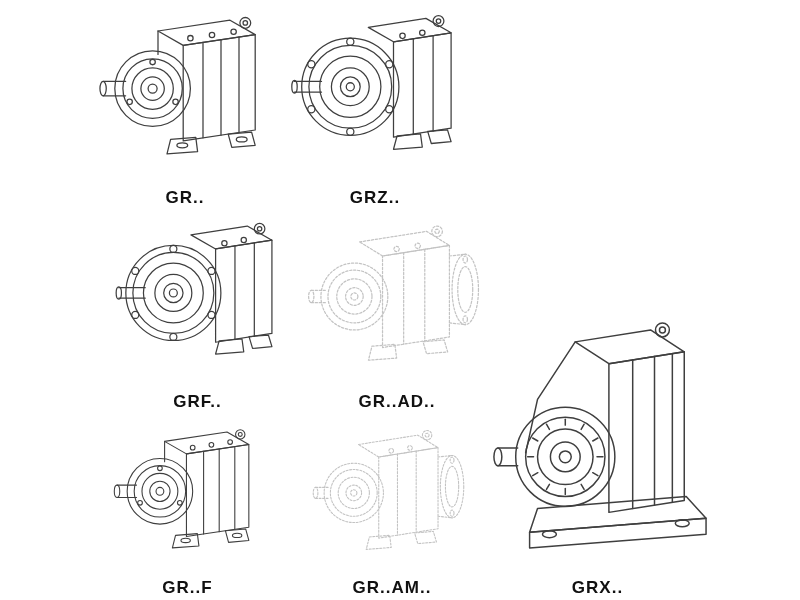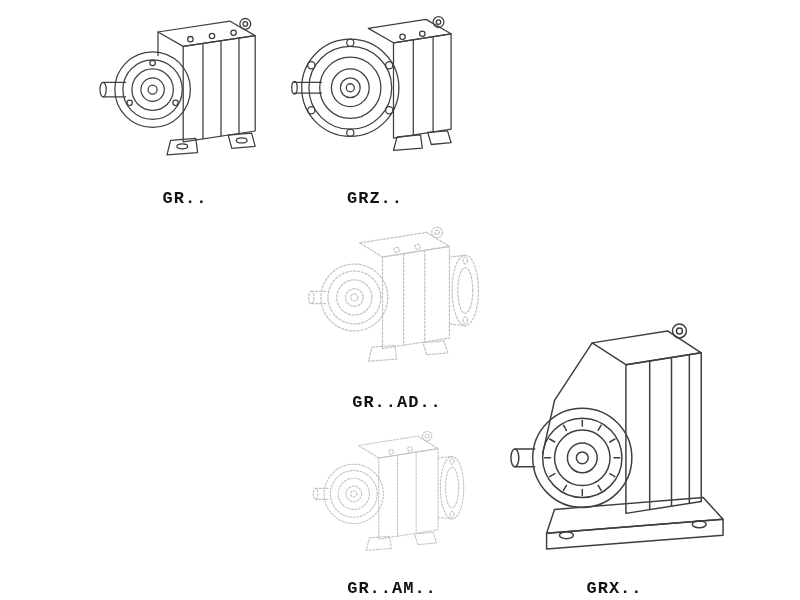--- a/index.html
+++ b/index.html
@@ -2,21 +2,21 @@
 <html style="--background: #ffffff; --line-dark: #3f3f3f; --line-light: #c3c3c3; --label: #111111;"><head>
 <meta charset="utf-8">
 <style>
   html, body { margin: 0; padding: 0; background: #ffffff; }
   #canvas {
     position: relative;
     width: 800px;
     height: 600px;
     background: var(--background, #ffffff);
     overflow: hidden;
-    font-family: Liberation Mono, monospace;
+    font-family: Liberation Sans, sans-serif;
   }
   .cell {
     position: absolute;
     display: flex;
     flex-direction: column;
     align-items: center;
     justify-content: flex-end;
     margin: 0;
   }
   .cell svg.drawing { display: block; flex: 0 0 auto; }
@@ -32,21 +32,21 @@
   svg.dark  { color: var(--line-dark, #3f3f3f); }
   svg.light { color: var(--line-light, #c3c3c3); stroke-dasharray: 2.5 2; }
 
   #cell-gr   { left: 85px;  top: 2px;   width: 200px; height: 206px; }
   #cell-grz  { left: 280px; top: 2px;   width: 190px; height: 206px; }
   #cell-grxf { left: 497px; top: 2px;   width: 215px; height: 296px; }
   #cell-grf  { left: 90px;  top: 210px; width: 215px; height: 202px; }
   #cell-grad { left: 292px; top: 210px; width: 210px; height: 202px; align-items: center; }
   #cell-grff { left: 85px;  top: 414px; width: 205px; height: 184px; }
   #cell-gram { left: 292px; top: 414px; width: 200px; height: 184px; }
-  #cell-grx  { left: 497px; top: 300px; width: 235px; height: 298px; }
+  #cell-grx  { left: 480px; top: 300px; width: 235px; height: 298px; }
   #defs-svg { position: absolute; width: 0; height: 0; overflow: hidden; }
 </style>
 </head>
 <body>
 
 <svg id="defs-svg" aria-hidden="true">
   <defs>
     <symbol id="sym-side" viewBox="0 0 200 200">
       <g fill="none" stroke="currentColor" stroke-width="1.4" stroke-linejoin="round" stroke-linecap="round">
         <polygon points="70,30 150,18 178,34 98,46"></polygon>
@@ -219,28 +219,40 @@
   </figure>
 
   <figure class="cell" id="cell-grz">
     <svg class="drawing dark" width="185" height="180" viewBox="0 0 200 200">
         <use href="#sym-flange"></use>
       </svg>
     <figcaption class="label">GRZ..</figcaption>
   </figure>
 
 
+  <figure class="cell" id="cell-grf">
+    <svg class="drawing dark" width="200" height="176" viewBox="0 0 200 200">
+        <use href="#sym-flange"></use>
+      </svg>
+    <figcaption class="label">GRF..</figcaption>
+  </figure>
 
   <figure class="cell" id="cell-grad">
     <svg class="drawing light" width="205" height="176" viewBox="0 0 210 200">
         <use href="#sym-adapter"></use>
       </svg>
     <figcaption class="label">GR..AD..</figcaption>
   </figure>
 
+  <figure class="cell" id="cell-grff">
+    <svg class="drawing dark" width="192" height="156" viewBox="0 0 200 200">
+        <use href="#sym-side"></use>
+      </svg>
+    <figcaption class="label">GR..F</figcaption>
+  </figure>
 
   <figure class="cell" id="cell-gram">
     <svg class="drawing light" width="200" height="156" viewBox="0 0 210 200">
         <use href="#sym-adapter"></use>
       </svg>
     <figcaption class="label">GR..AM..</figcaption>
   </figure>
 
   <figure class="cell" id="cell-grx">
     <svg class="drawing dark" width="228" height="268" viewBox="0 0 230 270">

